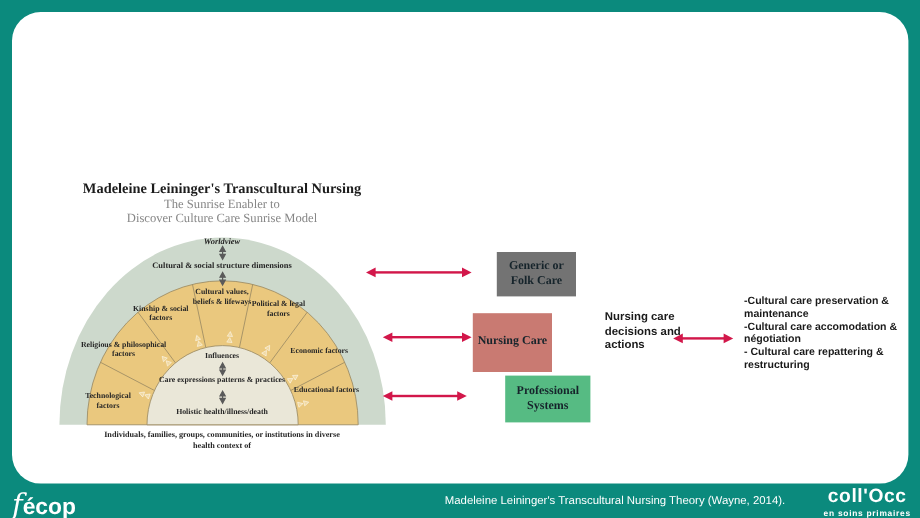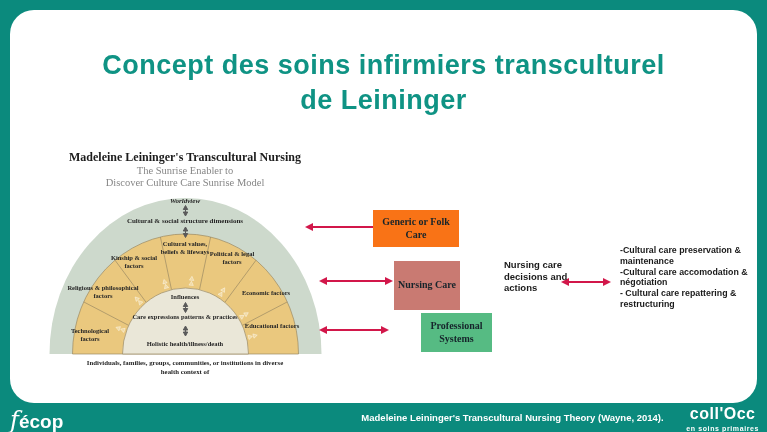--- a/index.html
+++ b/index.html
@@ -42,47 +42,43 @@
         border-top:4.5px solid transparent;border-bottom:4.5px solid transparent;
         border-left:8px solid #d2174a;}
   .arrow-folk{left:312px;top:226px;width:74px;}
   .arrow-nursing{left:326px;top:280px;width:60px;}
   .arrow-prof{left:326px;top:329px;width:56px;}
   .arrow-decisions{left:568px;top:281px;width:36px;}
   
   .cbox{position:absolute;display:flex;align-items:center;justify-content:center;text-align:center;
         font-family:"Liberation Serif",serif;font-weight:bold;color:#16242b;
         font-size:10px;line-height:12.5px;padding:2px;box-sizing:border-box;}
-  .box-folk{left:373px;top:210px;width:86px;height:37px;background:#f97316;}
+  .box-folk{left:414px;top:210px;width:66px;height:37px;background:#737373;}
   .box-nursing{left:394px;top:261px;width:66px;height:49px;background:#c97a72;}
   .box-prof{left:392px;top:313px;width:71px;height:39px;background:#56bb83;margin-left:29px;}
   
   .decisions{position:absolute;left:504px;top:259px;width:64px;font-weight:bold;font-size:9.5px;
         line-height:11.5px;color:#1a1a1a;}
   .outcomes{position:absolute;left:620px;top:245px;width:144px;font-weight:bold;font-size:8.8px;
         line-height:10.8px;color:#1a1a1a;}
   
   .footer-caption{position:absolute;left:360px;top:412px;width:305px;text-align:center;
-        color:#ffffff;font-weight:bold;font-size:9.5px;}
+        color:#ffffff;font-weight:normal;font-size:9.5px;}
   .fecop{position:absolute;left:10px;top:406px;color:#ffffff;font-weight:bold;font-size:19px;}
   .fecop .f{font-family:"DejaVu Serif",serif;font-style:italic;font-size:24px;font-weight:normal;}
   .collocc{position:absolute;right:8px;top:403px;text-align:center;color:#ffffff;}
   .collocc-main{font-weight:bold;font-size:16px;line-height:22px;letter-spacing:0.5px;}
   .collocc-sub{font-weight:bold;font-size:7px;letter-spacing:0.6px;}
 </style>
 </head>
 <body>
 
 <div class="page">
   <div class="card"></div>
 
-  <div class="main-title">
-    <div>Concept des soins infirmiers transculturel</div>
-    <div>de Leininger</div>
-  </div>
 
   <div class="dhead">Madeleine Leininger's Transcultural Nursing</div>
   <div class="dsub dsub1">The Sunrise Enabler to</div>
   <div class="dsub dsub2">Discover Culture Care Sunrise Model</div>
 
   <svg class="dome" viewBox="0 0 277 162" aria-hidden="true">
     <path d="M 2.5 158 A 136 156 0 0 1 274.5 158 Z" fill="#cdd9cc"></path>
     <path d="M 25.5 158 A 113 120 0 0 1 251.5 158 Z" fill="#eac87e" stroke="#9b8a63" stroke-width="0.7"></path>
     <g stroke="#9b8a63" stroke-width="0.7">
       <line x1="81.7" y1="129.4" x2="36.7" y2="105.9"></line>

